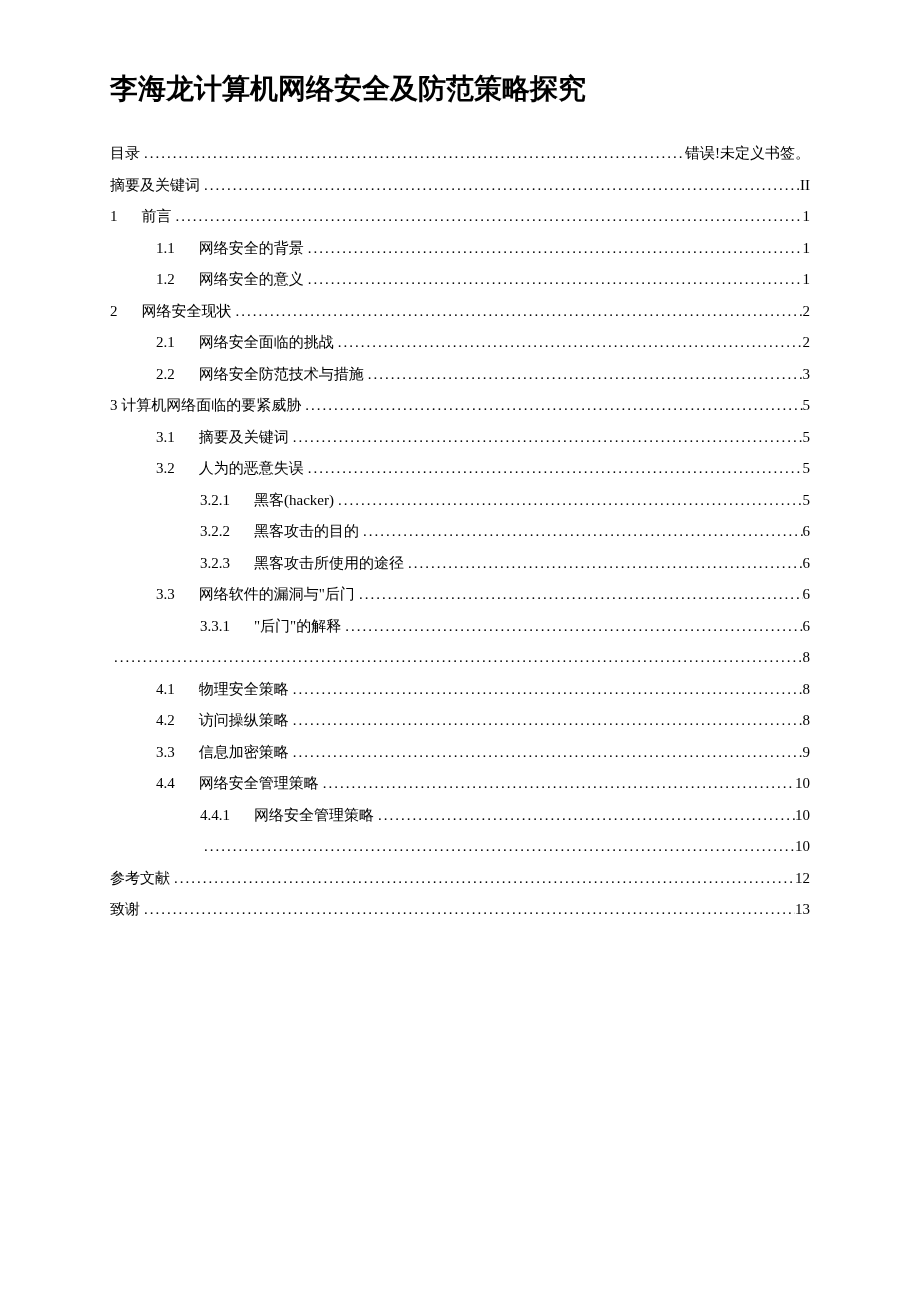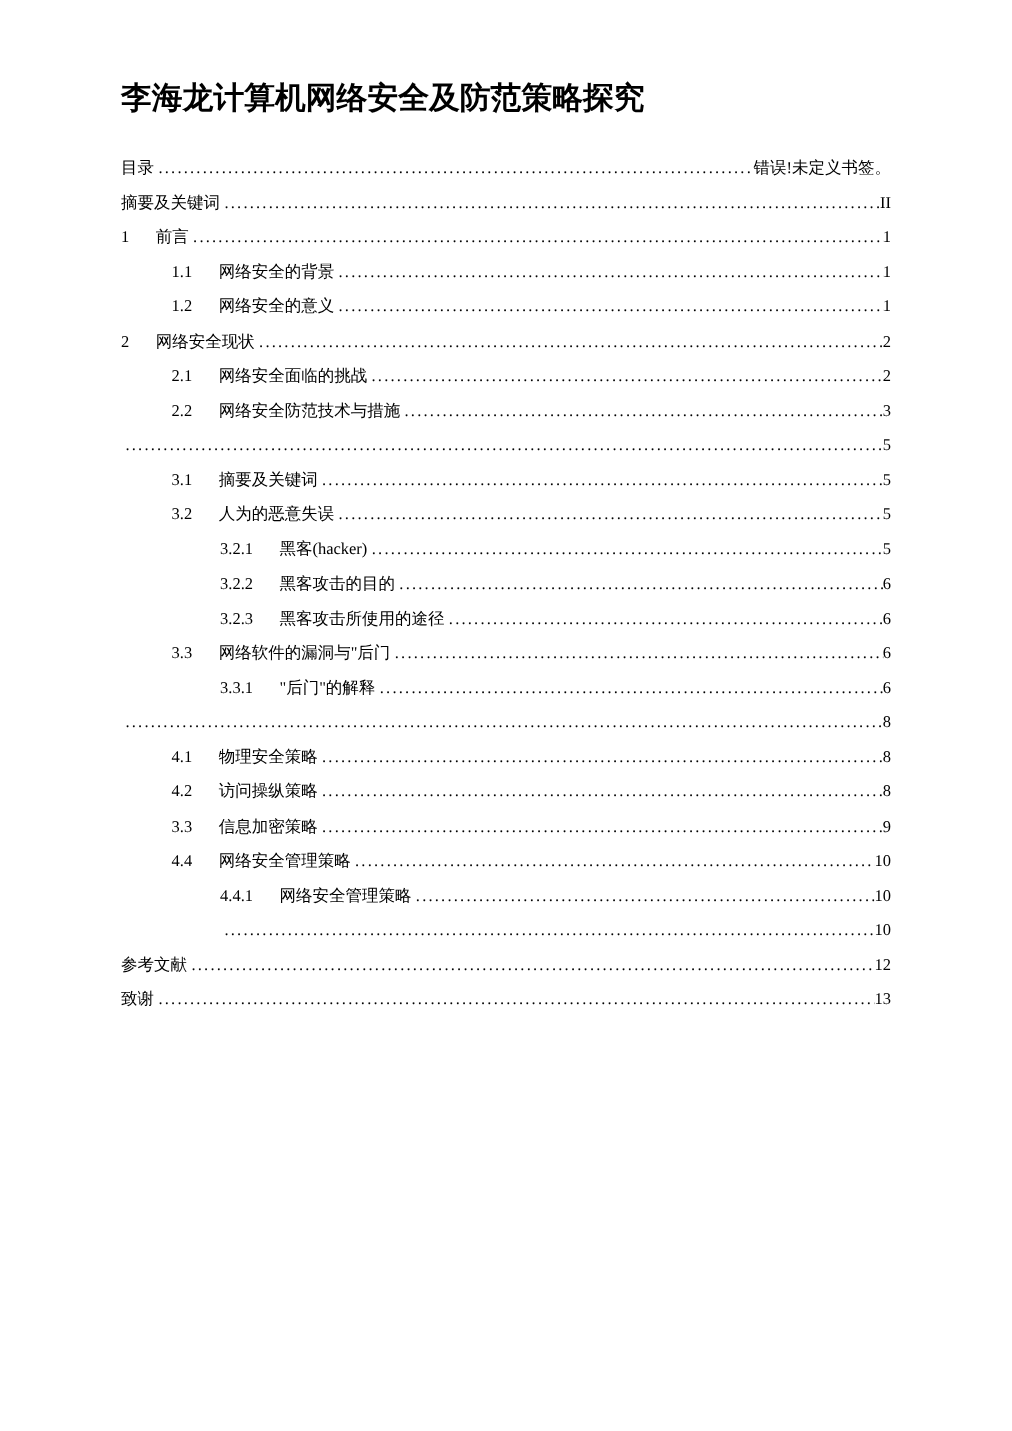--- a/index.html
+++ b/index.html
@@ -97,20 +97,21 @@
         <span class="toc-label"><span class="toc-num gap-after-num">2.1</span><span class="toc-text">网络安全面临的挑战</span></span>
         <span class="dots"></span>
         <span class="toc-page">2</span>
       </div>
       <div class="toc-line indent-1">
         <span class="toc-label"><span class="toc-num gap-after-num">2.2</span><span class="toc-text">网络安全防范技术与措施</span></span>
         <span class="dots"></span>
         <span class="toc-page">3</span>
       </div>
       <div class="toc-line indent-0">
+        <span class="toc-label"><span class="toc-text">3 计算机网络面临的要紧威胁</span></span>
         <span class="dots"></span>
         <span class="toc-page">5</span>
       </div>
       <div class="toc-line indent-1">
         <span class="toc-label"><span class="toc-num gap-after-num">3.1</span><span class="toc-text">摘要及关键词</span></span>
         <span class="dots"></span>
         <span class="toc-page">5</span>
       </div>
       <div class="toc-line indent-1">
         <span class="toc-label"><span class="toc-num gap-after-num">3.2</span><span class="toc-text">人为的恶意失误</span></span>

